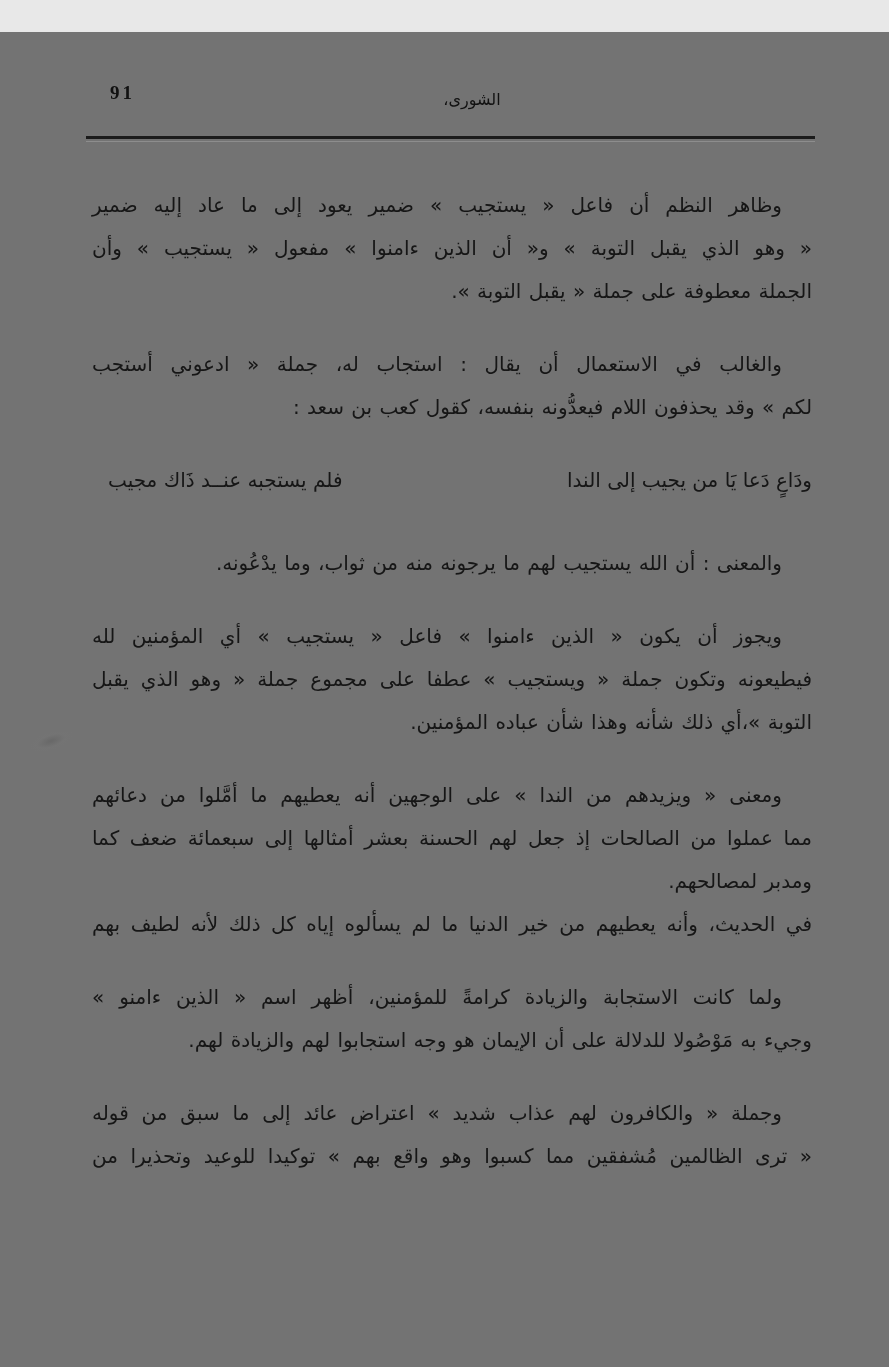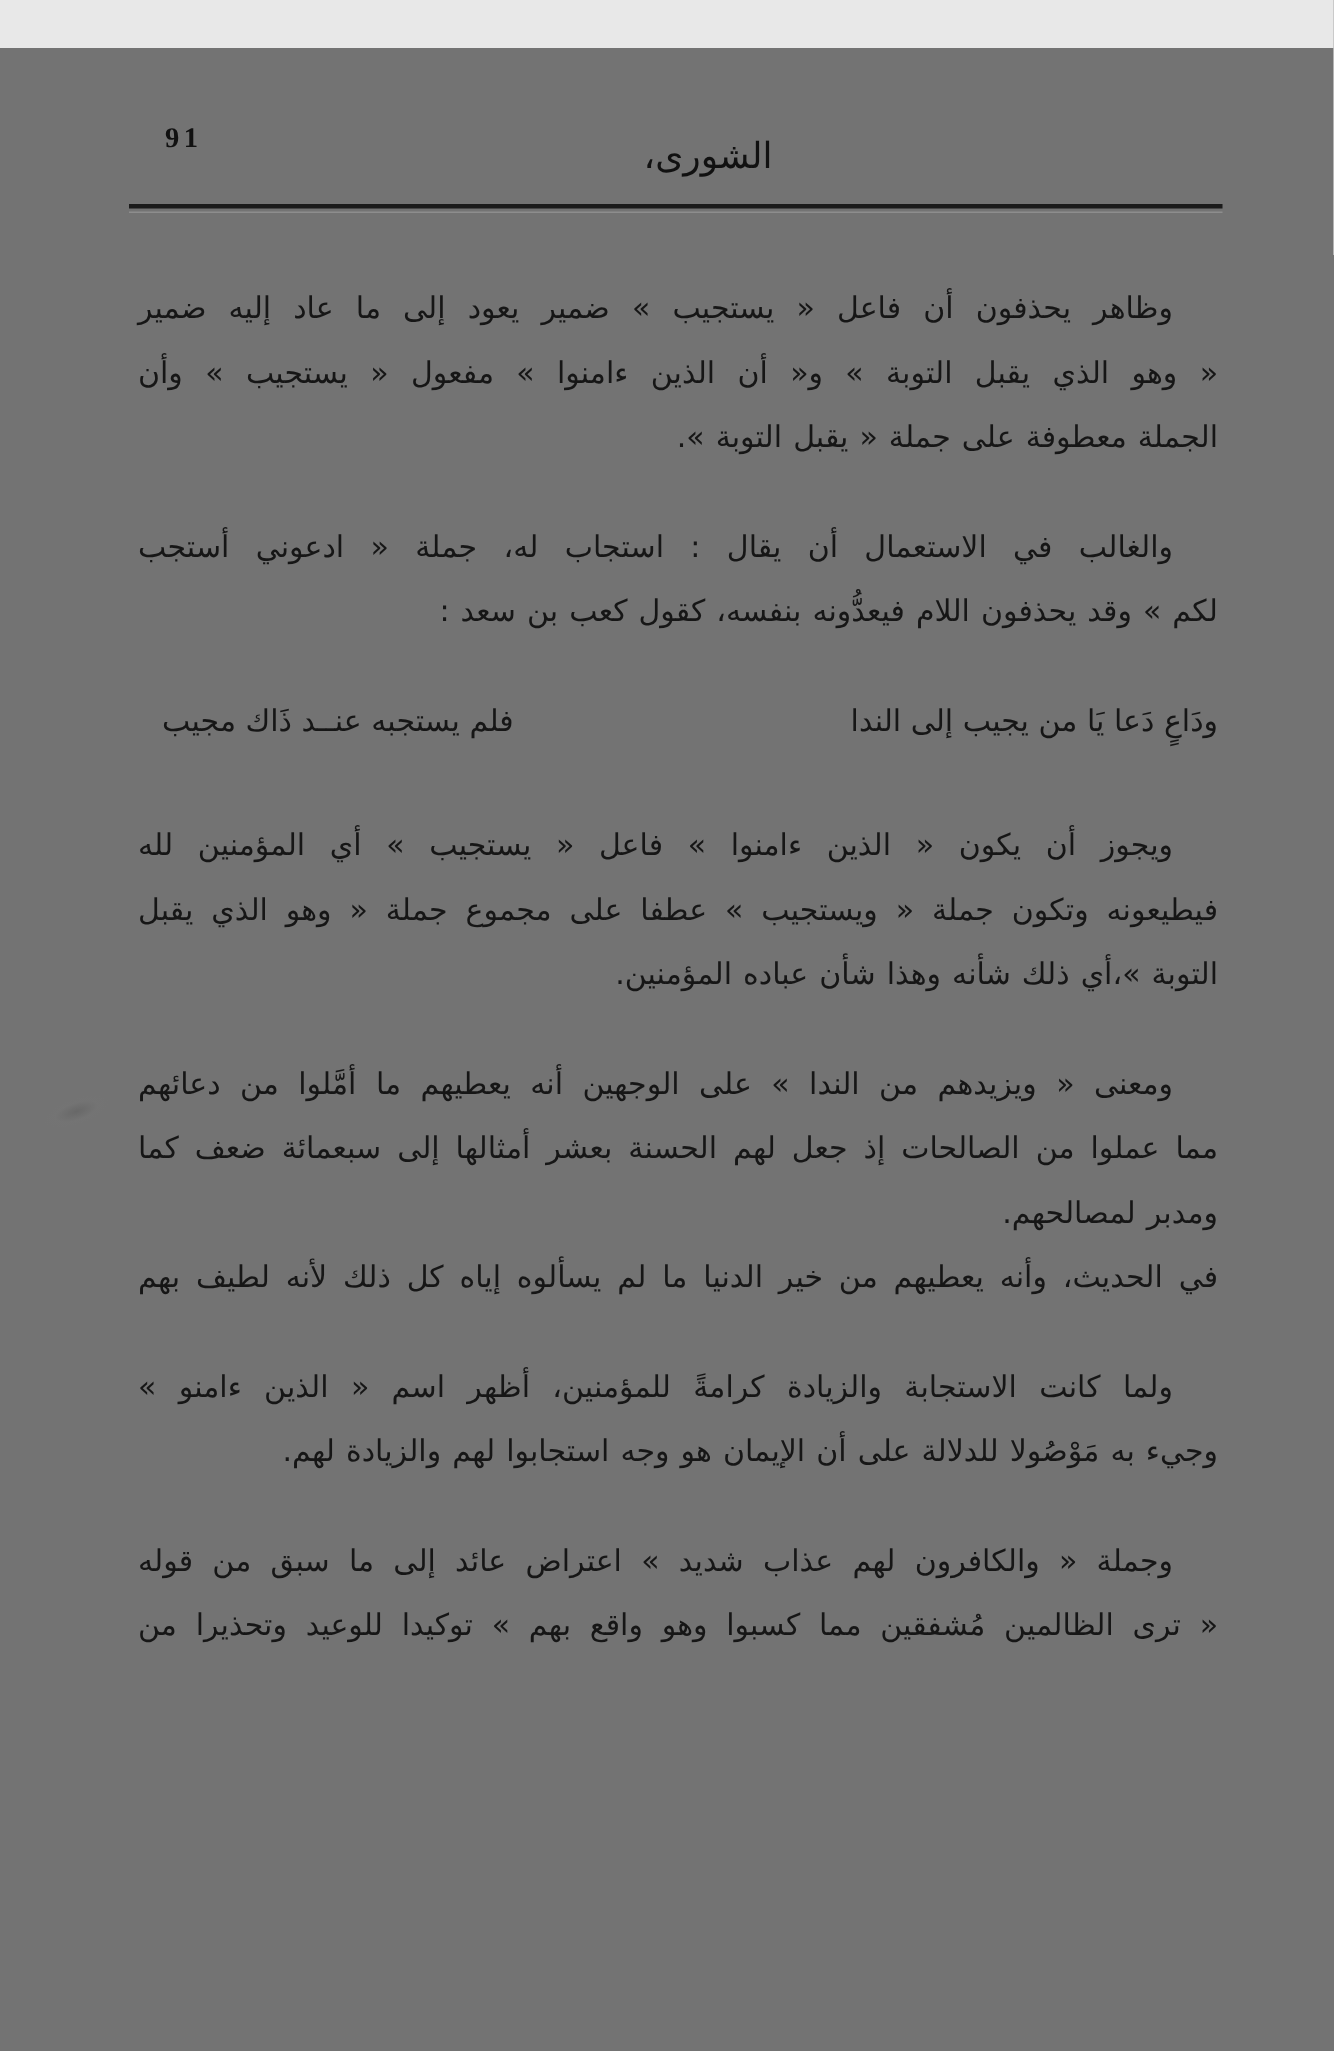--- a/index.html
+++ b/index.html
@@ -23,21 +23,21 @@
     font-weight: bold;
     letter-spacing: 3px;
     color: #111;
   }
   .header-title {
     position: absolute;
     top: 58px;
     left: 55px;
     right: 0;
     text-align: center;
-    font-size: 24px;
+    font-size: 16px;
     direction: rtl;
     color: #111;
   }
   .header-rule {
     position: absolute;
     top: 104px;
     left: 86px;
     right: 74px;
   }
   .header-rule .thick { height: 3px; background: #1b1b1b; }
@@ -92,35 +92,38 @@
   <div class="page-number">91</div>
   <div class="header-title">الشورى،</div>
   <div class="header-rule">
     <div class="thick"></div>
     <div class="thin"></div>
   </div>
 
   <div class="content">
 
     <div class="para">
-      <div class="line first">وظاهر يحذفون أن فاعل « يستجيب » ضمير يعود إلى ما عاد إليه ضمير</div>
+      <div class="line first">وظاهر النظم أن فاعل « يستجيب » ضمير يعود إلى ما عاد إليه ضمير</div>
       <div class="line">« وهو الذي يقبل التوبة » و« أن الذين ءامنوا » مفعول « يستجيب » وأن</div>
       <div class="line last">الجملة معطوفة على جملة « يقبل التوبة ».</div>
     </div>
 
     <div class="para">
       <div class="line first">والغالب في الاستعمال أن يقال : استجاب له، جملة « ادعوني أستجب</div>
       <div class="line last">لكم » وقد يحذفون اللام فيعدُّونه بنفسه، كقول كعب بن سعد :</div>
     </div>
 
     <div class="verse">
       <span class="hemistich">ودَاعٍ دَعا يَا من يجيب إلى الندا</span>
       <span class="hemistich">فلم يستجبه عنــد ذَاك مجيب</span>
     </div>
 
+    <div class="para">
+      <div class="line first last">والمعنى : أن الله يستجيب لهم ما يرجونه منه من ثواب، وما يدْعُونه.</div>
+    </div>
 
     <div class="para">
       <div class="line first">ويجوز أن يكون « الذين ءامنوا » فاعل « يستجيب » أي المؤمنين لله</div>
       <div class="line">فيطيعونه وتكون جملة « ويستجيب » عطفا على مجموع جملة « وهو الذي يقبل</div>
       <div class="line last">التوبة »،أي ذلك شأنه وهذا شأن عباده المؤمنين.</div>
     </div>
 
     <div class="para">
       <div class="line first">ومعنى « ويزيدهم من الندا » على الوجهين أنه يعطيهم ما أمَّلوا من دعائهم</div>
       <div class="line">مما عملوا من الصالحات إذ جعل لهم الحسنة بعشر أمثالها إلى سبعمائة ضعف كما</div>

